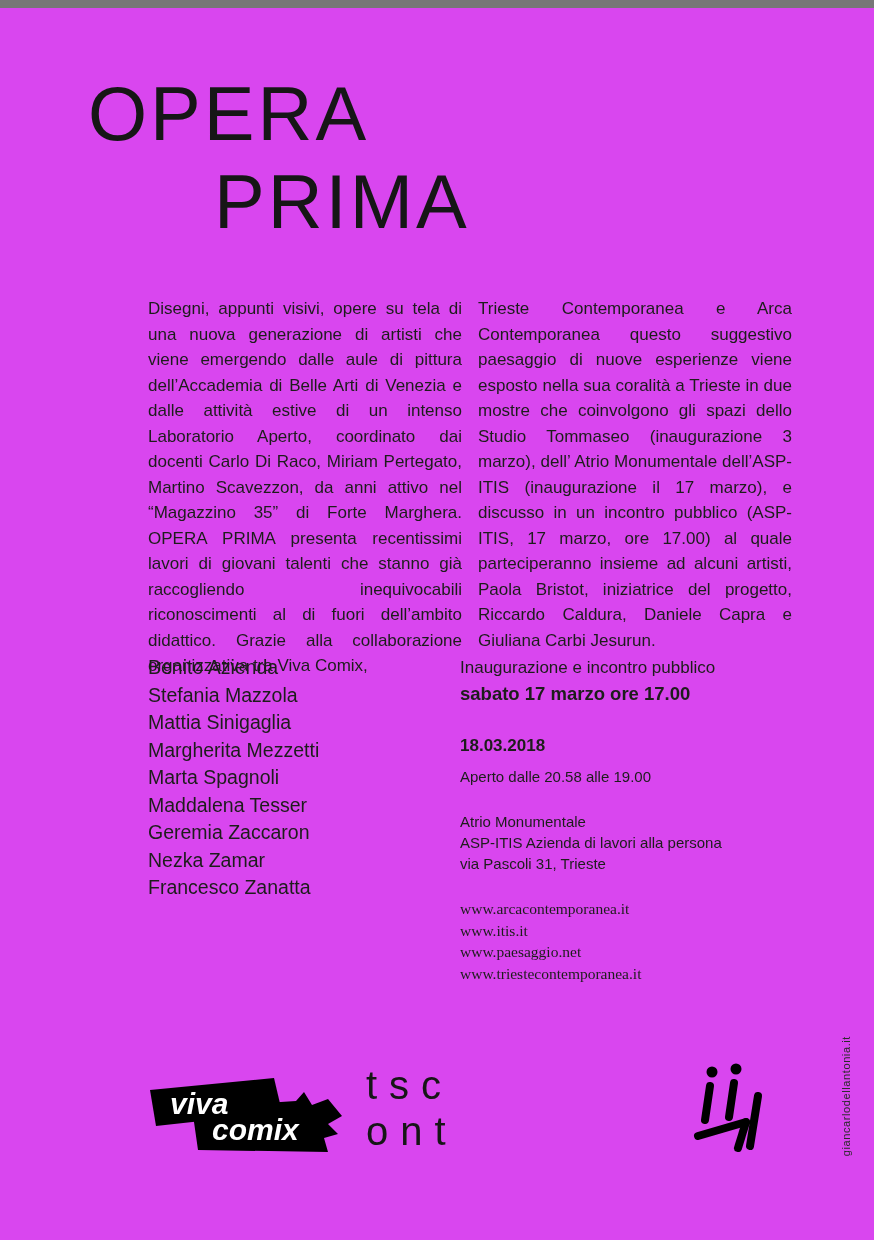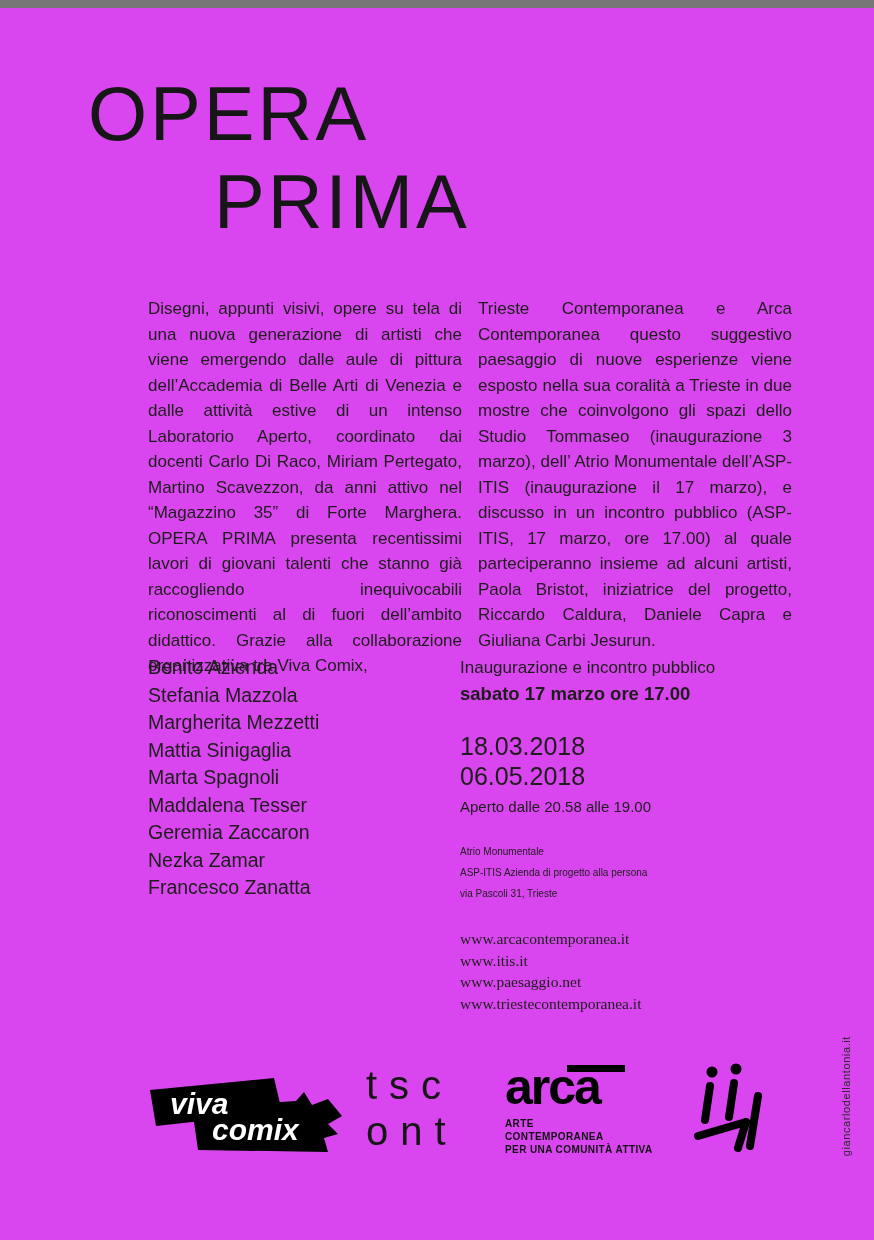--- a/index.html
+++ b/index.html
@@ -18,23 +18,23 @@
   .intro p { margin:0; width:314px; font-size:17px; line-height:25.5px; text-align:justify; }
 
   
   .artists { position:absolute; top:646px; left:148px; margin:0; padding:0;
     list-style:none; font-size:19.5px; line-height:27.5px; }
 
   
   .event { position:absolute; top:650px; left:460px; width:330px; }
   .event-label { margin:0; font-size:17px; }
   .event-date-bold { margin:5px 0 0; font-size:18.5px; font-weight:bold; }
-  .dates { margin-top:26px; font-size:25px; font-weight:normal; line-height:30px; }
+  .dates { margin-top:26px; font-size:17px; font-weight:bold; line-height:30px; }
   .hours { margin-top:7px; font-size:15px; }
-  .venue { margin-top:26px; font-size:10px; line-height:21px; }
+  .venue { margin-top:26px; font-size:15px; line-height:21px; }
   .websites { margin-top:24px; font-size:15.5px; line-height:21.5px; }
   .websites a { display:block; color:inherit; text-decoration:none;font-family:Liberation Serif, serif; }
 
   
   .logo-viva { position:absolute; left:146px; top:1066px; }
   .logo-tsc { position:absolute; left:366px; top:1054px; font-size:40px;
     line-height:46px; letter-spacing:12px; font-weight:300; color:#161616; }
   .logo-arca { position:absolute; left:505px; top:1056px; width:160px; }
   .arca-word { position:relative; font-size:50px; font-weight:bold;
     letter-spacing:-2px; line-height:46px; color:#000; }
@@ -59,42 +59,41 @@
   </h1>
 
   <div class="intro">
     <p>Disegni, appunti visivi, opere su tela di una nuova generazione di artisti che viene emergendo dalle aule di pittura dell’Accademia di Belle Arti di Venezia e dalle attività estive di un intenso Laboratorio Aperto, coordinato dai docenti Carlo Di Raco, Miriam Pertegato, Martino Scavezzon, da anni attivo nel “Magazzino 35” di Forte Marghera. OPERA PRIMA presenta recentissimi lavori di giovani talenti che stanno già raccogliendo inequivocabili riconoscimenti al di fuori dell’ambito didattico. Grazie alla collaborazione organizzativa tra Viva Comix,</p>
     <p>Trieste Contemporanea e Arca Contemporanea questo suggestivo paesaggio di nuove esperienze viene esposto nella sua coralità a Trieste in due mostre che coinvolgono gli spazi dello Studio Tommaseo (inaugurazione 3 marzo), dell’ Atrio Monumentale dell’ASP-ITIS (inaugurazione il 17 marzo), e discusso in un incontro pubblico (ASP-ITIS, 17 marzo, ore 17.00) al quale parteciperanno insieme ad alcuni artisti, Paola Bristot, iniziatrice del progetto, Riccardo Caldura, Daniele Capra e Giuliana Carbi Jesurun.</p>
   </div>
 
   <ul class="artists">
     <li>Benito Azienda</li>
     <li>Stefania Mazzola</li>
+    <li>Mattia Sinigaglia</li>
     <li>Margherita Mezzetti</li>
-    <li>Mattia Sinigaglia</li>
     <li>Marta Spagnoli</li>
     <li>Maddalena Tesser</li>
     <li>Geremia Zaccaron</li>
     <li>Nezka Zamar</li>
     <li>Francesco Zanatta</li>
   </ul>
 
   <div class="event">
     <p class="event-label">Inaugurazione e incontro pubblico</p>
     <p class="event-date-bold">sabato 17 marzo ore 17.00</p>
 
     <div class="dates">
       <div>18.03.2018</div>
-      <div>06.05.2018</div>
     </div>
     <div class="hours">Aperto dalle 20.58 alle 19.00</div>
 
     <div class="venue">
       <div>Atrio Monumentale</div>
-      <div>ASP-ITIS Azienda di progetto alla persona</div>
+      <div>ASP-ITIS Azienda di lavori alla persona</div>
       <div>via Pascoli  31, Trieste</div>
     </div>
 
     <div class="websites">
       <a href="#">www.arcacontemporanea.it</a>
       <a href="#">www.itis.it</a>
       <a href="#">www.paesaggio.net</a>
       <a href="#">www.triestecontemporanea.it</a>
     </div>
   </div>
@@ -106,31 +105,20 @@
       <text x="24" y="40" fill="#fff" font-size="30" font-style="italic" font-weight="bold" font-family="Liberation Sans, sans-serif">viva</text>
       <text x="66" y="66" fill="#fff" font-size="30" font-style="italic" font-weight="bold" font-family="Liberation Sans, sans-serif">comix</text>
     </svg>
   </div>
 
   <div class="logo-tsc">
     <div>tsc</div>
     <div>ont</div>
   </div>
 
-  <div class="logo-arca">
-    <div class="arca-word">
-      <span>arca</span>
-      <span class="arca-bar"></span>
-    </div>
-    <div class="arca-tagline">
-      <div>ARTE</div>
-      <div>CONTEMPORANEA</div>
-      <div>PER UNA COMUNITÀ ATTIVA</div>
-    </div>
-  </div>
 
   <div class="logo-itis">
     <svg width="88" height="90" viewBox="0 0 88 90" aria-hidden="true">
       <g fill="#000">
         <circle cx="20" cy="10" r="5.5"></circle>
         <circle cx="44" cy="7" r="5.5"></circle>
       </g>
       <g stroke="#000" stroke-width="8" stroke-linecap="round" fill="none">
         <line x1="18" y1="24" x2="13" y2="58"></line>
         <line x1="42" y1="21" x2="37" y2="55"></line>

